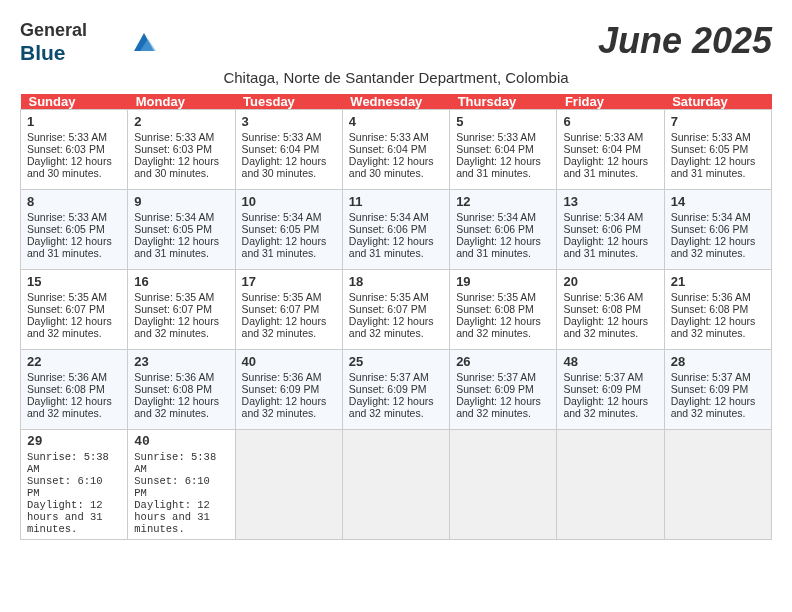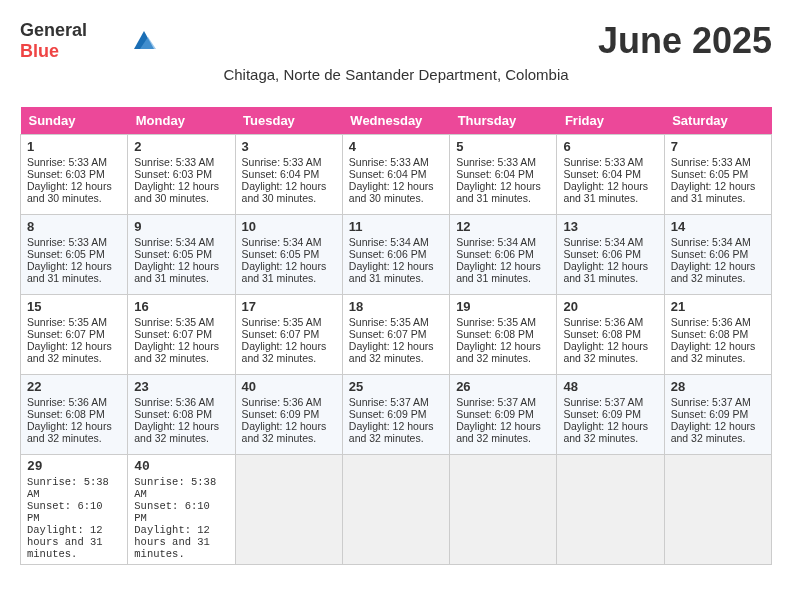--- a/index.html
+++ b/index.html
@@ -20,50 +20,51 @@
       display: flex;
       align-items: center;
       gap: 39px;
     }
     .logo-text-general {
       font-size: 18px;
       font-weight: bold;
       color: #333;
     }
     .logo-text-blue {
-      font-size: 18px;
+      font-size: 21px;
       font-weight: bold;
-      color: #ef4444;
+      color: #0c4a6e;
     }
     .logo-icon {
       width: 28px;
       height: 28px;
       margin-left: 4px;
     }
     .month-title {
       font-size: 36px;
       font-weight: bold;
       color: #333;
       text-align: right;
+      font-style: italic;
     }
     .location-title {
       text-align: center;
       font-size: 15px;
       color: #333;
-      margin-bottom: 24px;
+      margin-bottom: 8px;
     }
     .calendar-table {
       width: 100%;
       border-collapse: collapse;
     }
     .calendar-table th {
-      background-color: #ec4899;
+      background-color: #ef4444;
       color: #fff;
       text-align: left;
-      padding: 6px 8px;
+      padding: 0 8px;
       font-size: 13px;
       font-weight: bold;
     }
     .calendar-table td {
       border: 1px solid #ccc;
       vertical-align: top;
       padding: 4px 6px;
       font-size: 10.5px;
       color: #333;
       width: calc(100% / 7);

